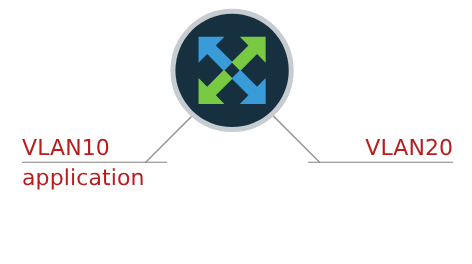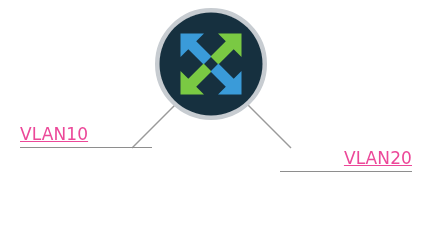--- a/index.html
+++ b/index.html
@@ -33,30 +33,28 @@
   #label-left {
     left: 20px;
     top: 122px;
     text-align: left;
   }
   #label-right {
     left: 280px;
     top: 122px;
     text-align: right;
     width: 132px;
-    margin-top: 24px;
   }
   .label-top,
   .label-bottom {
-    color: #ec4899;
-    font-size: 17px;
+    color: #b91c1c;
+    font-size: 20px;
     line-height: 24px;
     letter-spacing: 0.1px;
     white-space: nowrap;
-    text-decoration: underline;
   }
   .label-rule {
     height: 1px;
     background: #8e8e8e;
     margin: 1px 0 1px 0;
   }
 </style>
 </head>
 <body>
 
@@ -84,20 +82,21 @@
 
         <path fill="#3a9bd9" d="M 241.5 94.5 L 218.0 94.5 L 225.8 86.7 L 210.5 71.4
                  L 218.4 63.5 L 233.7 78.8 L 241.5 71.0 Z"></path>
       </g>
     </g>
   </svg>
 
   <div class="label-group" id="label-left">
     <div class="label-top">VLAN10</div>
     <div class="label-rule"></div>
+    <div class="label-bottom">application</div>
   </div>
 
   <div class="label-group" id="label-right">
     <div class="label-top">VLAN20</div>
     <div class="label-rule"></div>
   </div>
 
 </div>
 
 </body></html>

